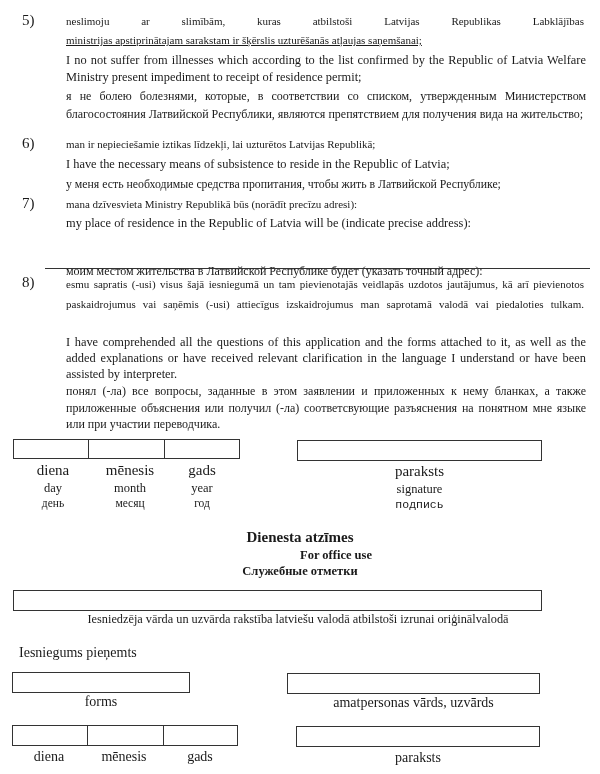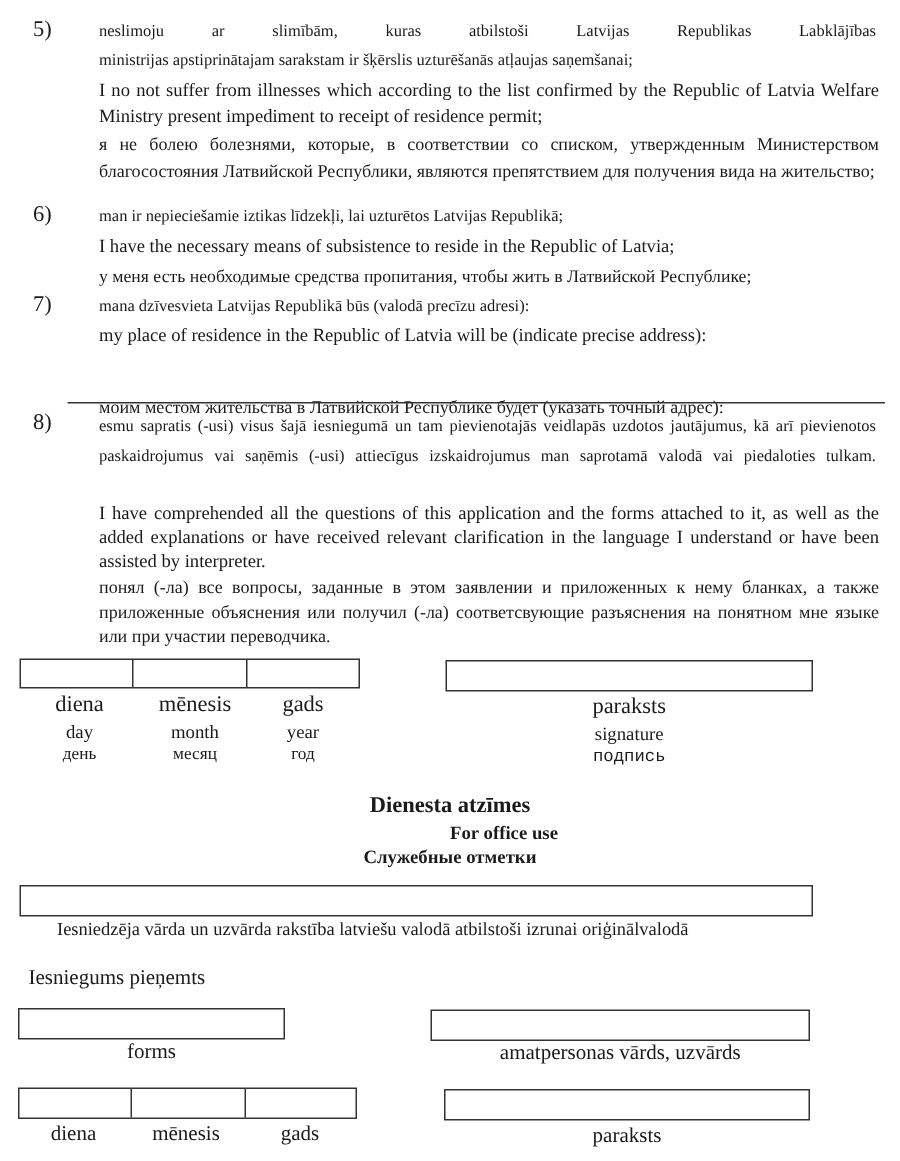--- a/index.html
+++ b/index.html
@@ -18,31 +18,31 @@
   .lbl-en { font-size: 12.5px; line-height: 16px; }
   .lbl-ru { font-size: 11.5px; line-height: 15px; }
   .hdr { text-align: center; font-weight: bold; width: 600px; left: 0; }
   .line { height: 1px; background: #333; }
 </style>
 </head>
 <body>
 
 <div class="abs num" style="top:12px;">5)</div>
 <div class="abs lv lv-j" style="top:12px; left:66px; width:518px;">neslimoju ar slimībām, kuras atbilstoši Latvijas Republikas Labklājības</div>
-<div class="abs lv" style="top:31px; left:66px; width:530px; white-space:nowrap;">ministrijas apstiprinātajam sarakstam ir šķērslis uzturēšanās atļaujas saņemšanai;</div>
+<div class="abs lv" style="top:31px; left:66px; width:530px; white-space:nowrap;text-decoration:underline;">ministrijas apstiprinātajam sarakstam ir šķērslis uzturēšanās atļaujas saņemšanai;</div>
 <div class="abs en" style="top:52px; left:66px; width:520px;">I no not suffer from illnesses which according to the list confirmed by the Republic of Latvia Welfare Ministry present impediment to receipt of residence permit;</div>
 <div class="abs ru" style="top:87px; left:66px; width:520px;">я не болею болезнями, которые, в соответствии со списком, утвержденным Министерством благосостояния Латвийской Республики, являются препятствием для получения вида на жительство;</div>
 
 <div class="abs num" style="top:135px;">6)</div>
 <div class="abs lv" style="top:135px; left:66px; width:530px; white-space:nowrap;">man ir nepieciešamie iztikas līdzekļi, lai uzturētos Latvijas Republikā;</div>
 <div class="abs en" style="top:156px; left:66px; width:530px; white-space:nowrap;">I have the necessary means of subsistence to reside in the Republic of Latvia;</div>
 <div class="abs ru" style="top:175px; left:66px; width:530px; white-space:nowrap; font-size:11.8px;">у меня есть необходимые средства пропитания, чтобы жить в Латвийской Республике;</div>
 
 <div class="abs num" style="top:195px;">7)</div>
-<div class="abs lv" style="top:195px; left:66px; width:530px; white-space:nowrap;">mana dzīvesvieta Latvijas Republikā būs (valodā precīzu adresi):</div>
+<div class="abs lv" style="top:195px; left:66px; width:530px; white-space:nowrap;">mana dzīvesvieta Ministry Republikā būs (norādīt precīzu adresi):</div>
 <div class="abs en" style="top:215px; left:66px; width:530px; white-space:nowrap;">my place of residence in the Republic of Latvia will be (indicate precise address):</div>
 <div class="abs ru" style="top:234px; left:66px; width:530px; white-space:nowrap;margin-top:28px;">моим местом жительства в Латвийской Республике будет (указать точный адрес):</div>
 <div class="abs" style="top:254px; left:45px; width:545px; height:14px;"></div>
 <div class="abs line" style="top:268px; left:45px; width:545px;"></div>
 
 <div class="abs num" style="top:274px;">8)</div>
 <div class="abs lv lv-j" style="top:274px; left:66px; width:518px; line-height:20px;">esmu sapratis (-usi) visus šajā iesniegumā un tam pievienotajās veidlapās uzdotos jautājumus, kā arī pievienotos paskaidrojumus vai saņēmis (-usi) attiecīgus izskaidrojumus man saprotamā valodā vai piedaloties tulkam.</div>
 <div class="abs en" style="top:334px; left:66px; width:520px; line-height:16px;">I have comprehended all the questions of this application and the forms attached to it, as well as the added explanations or have received relevant clarification in the language I understand or have been assisted by interpreter.</div>
 <div class="abs ru" style="top:383px; left:66px; width:520px; line-height:16.5px;">понял (-ла) все вопросы, заданные в этом заявлении и приложенных к нему бланках, а также приложенные объяснения или получил (-ла) соответсвующие разъяснения на понятном мне языке или при участии переводчика.</div>
 
@@ -67,21 +67,21 @@
 
 <div class="abs lbl lbl-lv" style="top:463px; left:297px; width:245px;">paraksts</div>
 <div class="abs lbl lbl-en" style="top:481px; left:297px; width:245px;">signature</div>
 <div class="abs lbl lbl-ru" style="top:497px; left:297px; width:245px;font-family:Liberation Mono, monospace;">подпись</div>
 
 <div class="abs hdr" style="top:529px; font-size:15px;">Dienesta atzīmes</div>
 <div class="abs hdr" style="top:548px; font-size:12.5px;margin-left:36px;">For office use</div>
 <div class="abs hdr" style="top:564px; font-size:12.5px;">Служебные отметки</div>
 
 <div class="abs box" style="top:590px; left:13px; width:529px; height:21px;"></div>
-<div class="abs" style="top:612px; left:38px; width:520px; font-size:12.3px; white-space:nowrap;">Iesniedzēja vārda un uzvārda rakstība latviešu valodā atbilstoši izrunai oriģinālvalodā</div>
+<div class="abs" style="top:612px; left:38px; width:520px; font-size:12.3px; white-space:nowrap;text-align:center;">Iesniedzēja vārda un uzvārda rakstība latviešu valodā atbilstoši izrunai oriģinālvalodā</div>
 
 <div class="abs" style="top:645px; left:19px; font-size:14px;">Iesniegums pieņemts</div>
 
 <div class="abs box" style="top:672px; left:12px; width:178px; height:21px;"></div>
 <div class="abs lbl" style="top:694px; left:12px; width:178px; font-size:14px;">forms</div>
 
 <div class="abs box" style="top:673px; left:287px; width:253px; height:21px;"></div>
 <div class="abs lbl" style="top:695px; left:287px; width:253px; font-size:14px;">amatpersonas vārds, uzvārds</div>
 
 <div class="abs box" style="top:725px; left:12px; width:226px; height:21px;">

